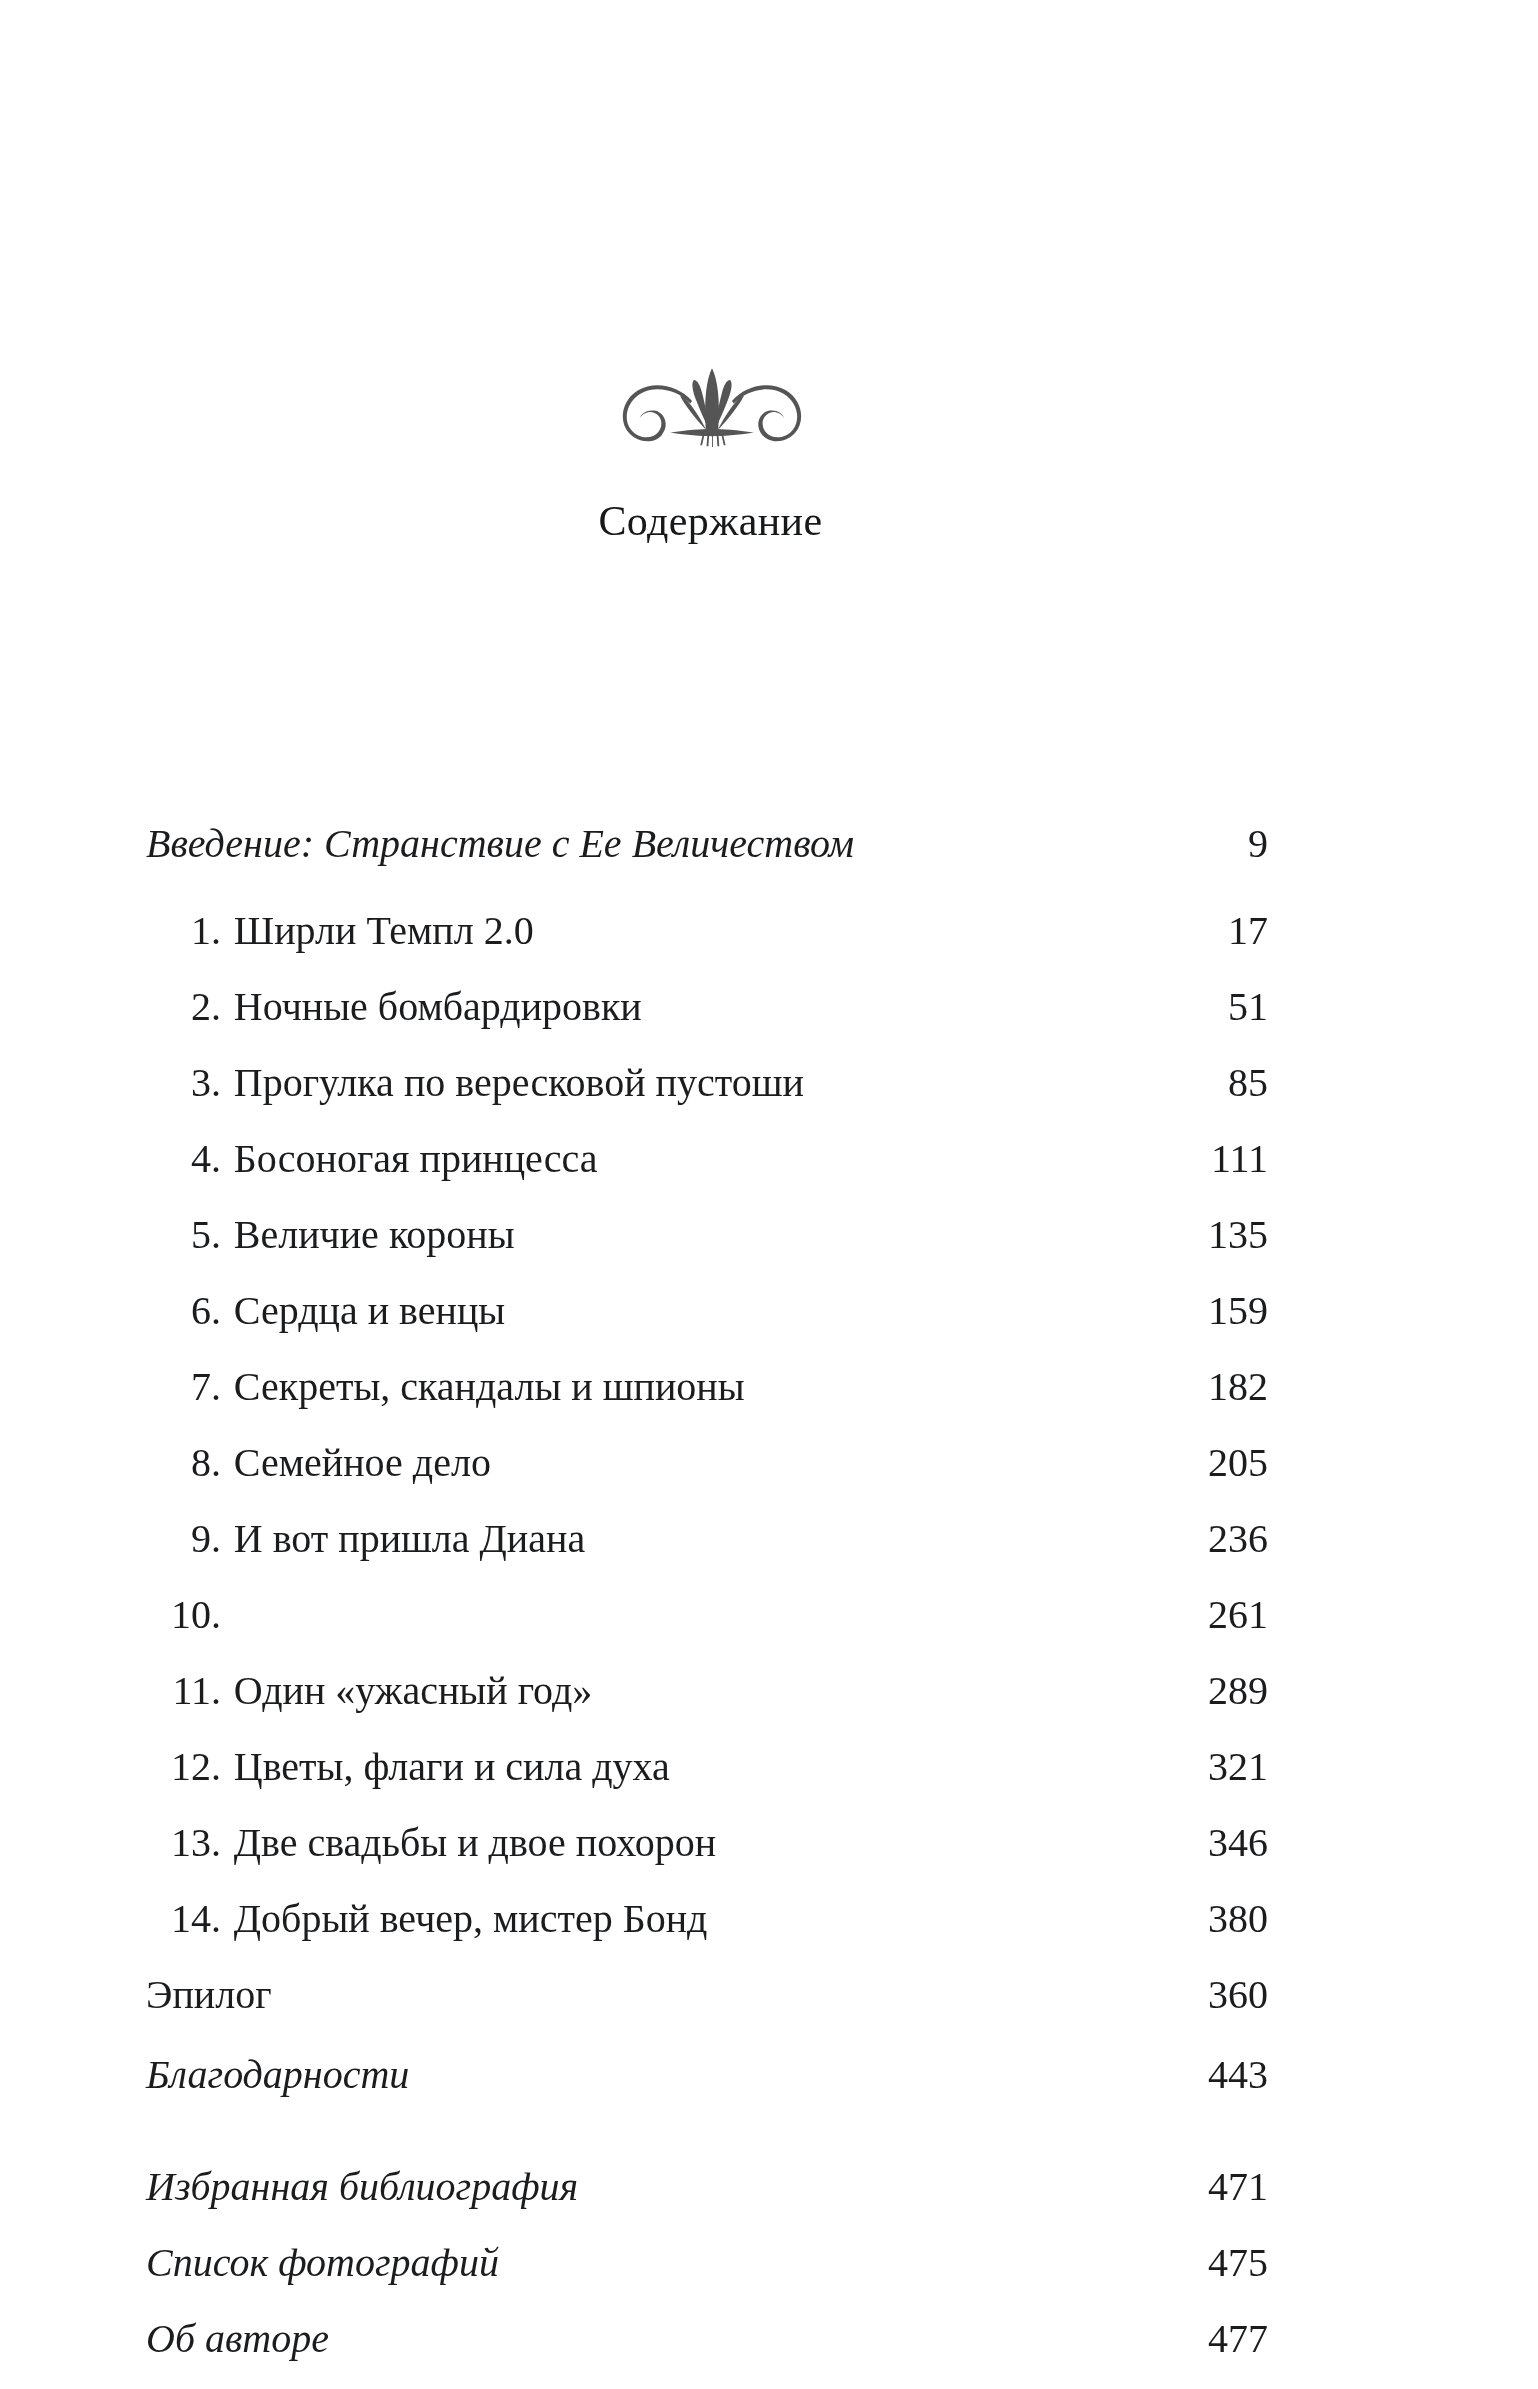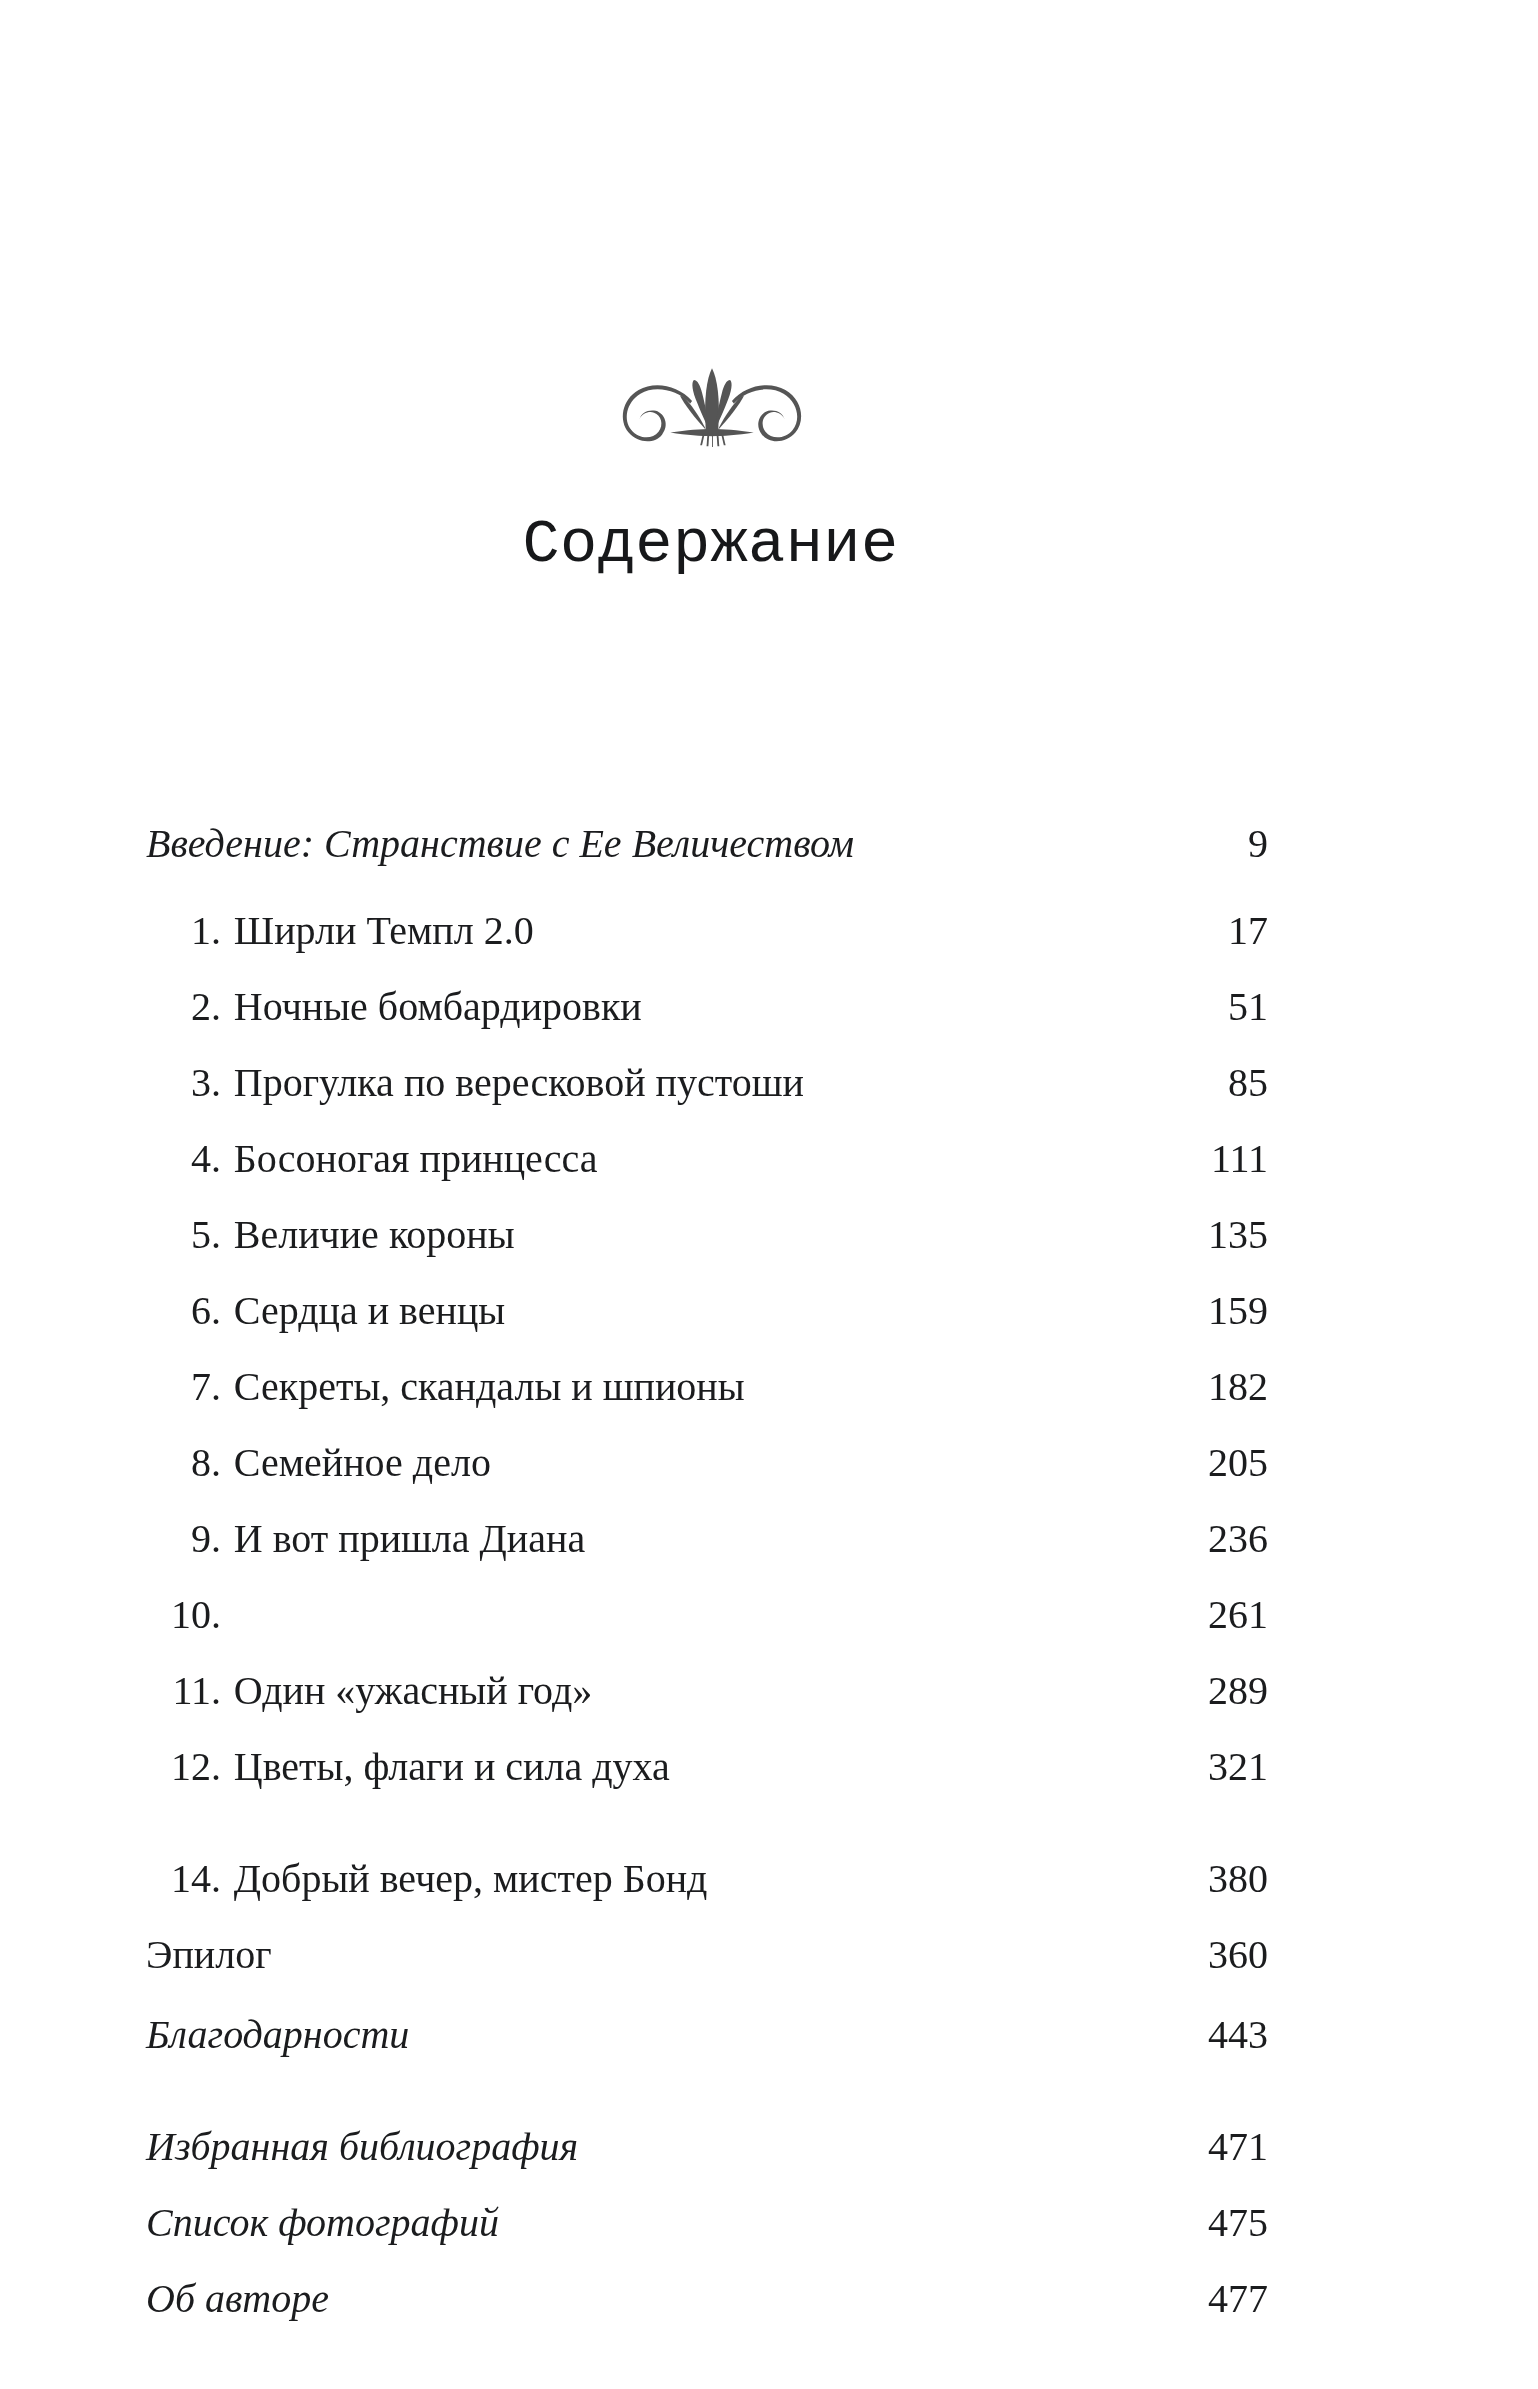--- a/index.html
+++ b/index.html
@@ -41,27 +41,27 @@
 
   
   .title-wrap {
     position: absolute;
     left: 0;
     top: 494px;
     width: 1421px;          
     text-align: center;
   }
   .doc-title {
-    font-family: Liberation Mono, monospace;
-    font-size: 62px;
+    font-family: Liberation Serif, serif;
+    font-size: 42px;
     font-weight: 400;
     letter-spacing: 0.4px;
     line-height: 1.12;
     color: #17181a;
-    margin: 16px;
+    margin: 4px;
   }
 
   
   .toc {
     position: absolute;
     left: 146px;
     top: 824px;
     width: 1122px;          
   }
 
@@ -272,20 +272,27 @@
 
     <div class="toc-row chapter">
       <span class="row-label">
         <span class="chap-num">12.</span>
         <span class="chap-title">Цветы, флаги и сила духа</span>
       </span>
       <span class="row-page">321</span>
     </div>
     <div class="sp"></div>
 
+    <div class="toc-row chapter">
+      <span class="row-label">
+        <span class="chap-num">13.</span>
+        <span class="chap-title">Две свадьбы и двое похорон</span>
+      </span>
+      <span class="row-page">346</span>
+    </div>
     <div class="sp"></div>
 
     <div class="toc-row chapter">
       <span class="row-label">
         <span class="chap-num">14.</span>
         <span class="chap-title">Добрый вечер, мистер Бонд</span>
       </span>
       <span class="row-page">380</span>
     </div>
     <div class="sp"></div>

